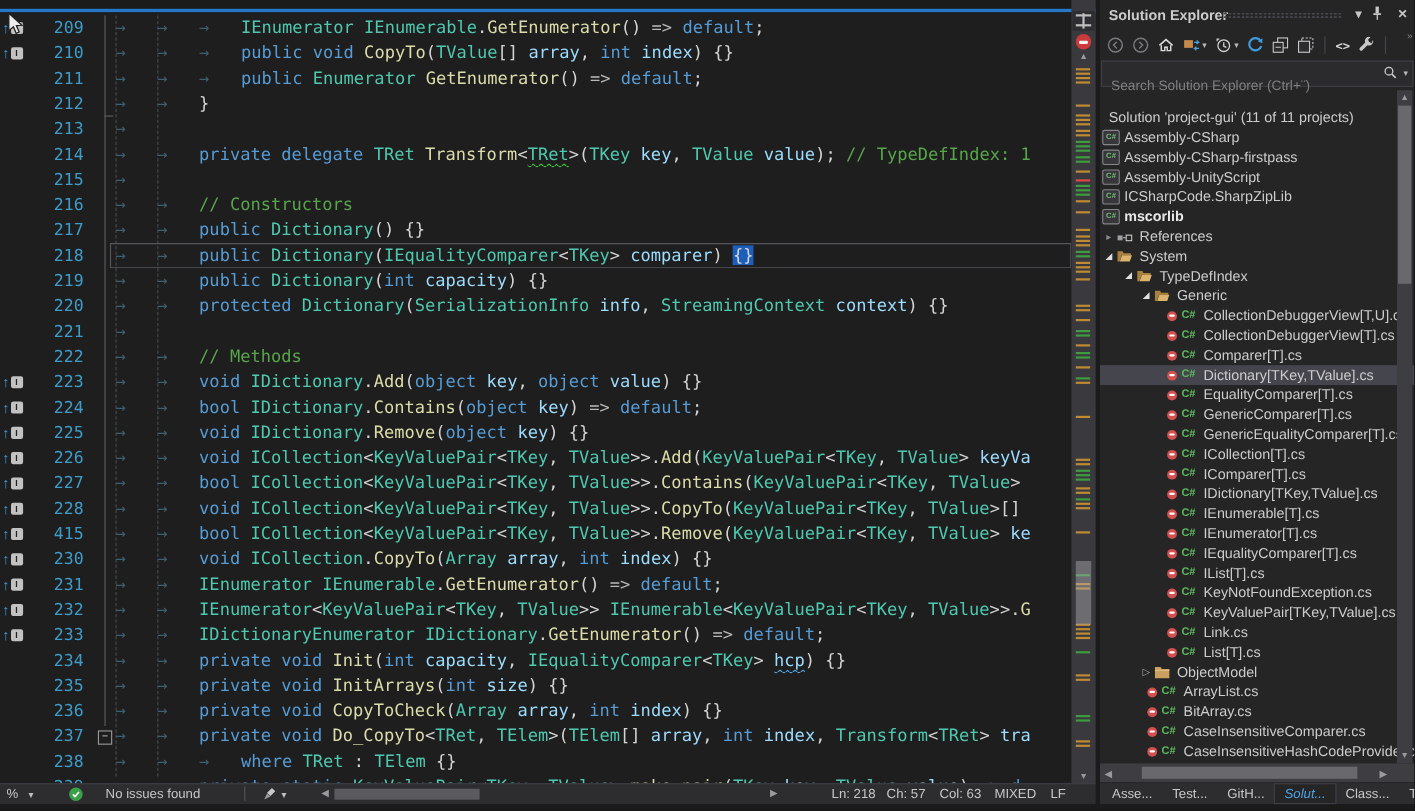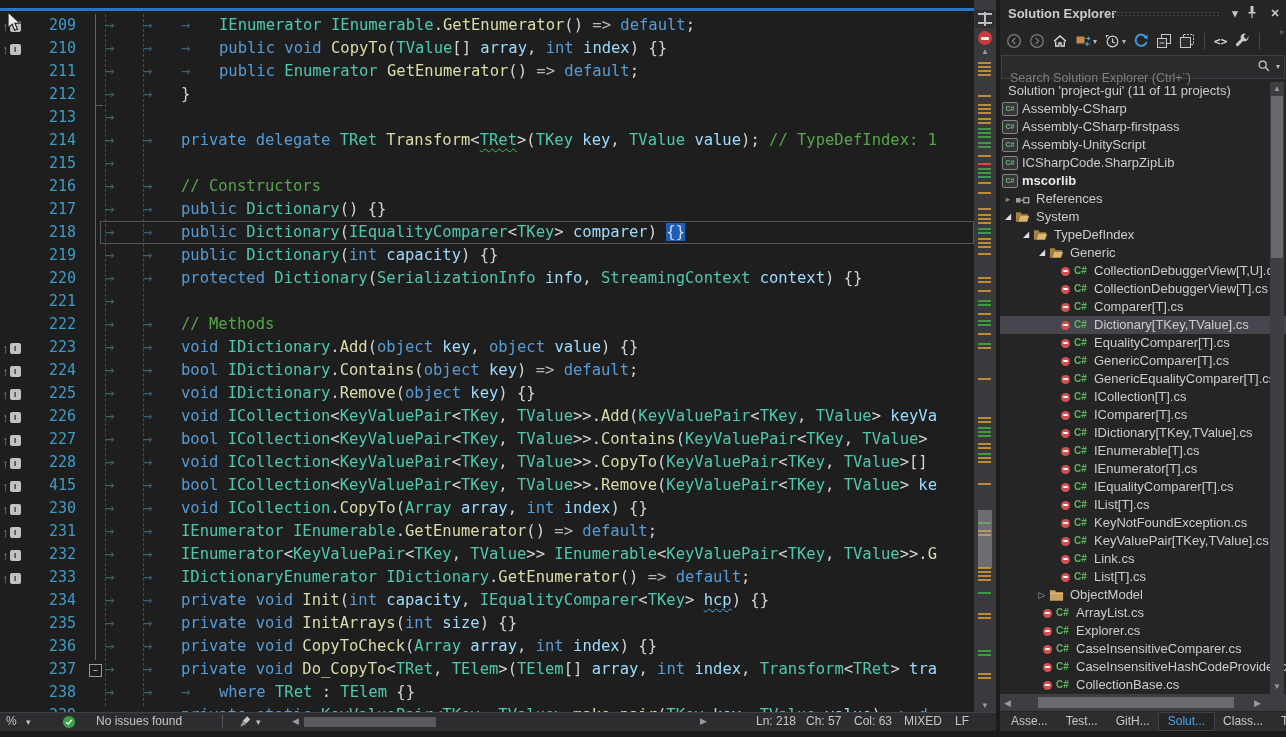--- a/index.html
+++ b/index.html
@@ -77,21 +77,21 @@
   .sdot:after{content:"";position:absolute;left:2px;top:3.5px;width:5px;height:2px;background:#fff;border-radius:1px;}
   .ficon{flex:none;display:inline-flex;width:17px;}
   .tsb{position:absolute;right:2px;top:82px;width:14px;height:612px;background:#3E3E42;}
   .tsb .th{position:absolute;left:1px;width:12px;top:14px;height:162px;background:#68686D;}
   .tsb .ar{position:absolute;left:0;width:14px;text-align:center;color:#9A9A9E;font-size:8px;line-height:12px;}
   .phs{position:absolute;top:694px;left:0;width:286px;height:17px;background:#3E3E42;}
   .phs .th{position:absolute;left:38px;width:196px;top:3px;height:11px;background:#68686D;}
   .phs .ar{position:absolute;top:4px;color:#9A9A9E;font-size:9px;}
   .ptabs{position:absolute;top:712px;left:0;width:286px;height:19px;background:#2D2D30;display:flex;align-items:center;padding-left:2px;}
   .ptab{padding:0 9px;line-height:17px;color:#C8C8C8;font-size:12px;}
-  .ptab.active{color:#4BA3E8;background:#252526;outline:1px solid #3F3F46;}
+  .ptab.active{color:#4BA3E8;background:#252526;outline:1px solid #3F3F46;font-style:italic;}
   svg{display:block;}
 </style>
 </head>
 <body>
 
 <div class="page">
 
   <div class="editor">
     <div class="tabstrip"></div>
     <div class="accent"></div>
@@ -426,21 +426,21 @@
           <svg width="14" height="14" viewBox="0 0 16 16">
               <circle cx="6.5" cy="6.5" r="4" stroke="#C8C8C8" stroke-width="1.4" fill="none"></circle>
               <path d="M9.6 9.6 13.5 13.5" stroke="#C8C8C8" stroke-width="1.6"></path>
             </svg>
         </span>
         <span class="tcaret">▾</span>
       </span>
     </div>
 
     <div class="ptree" id="ptree">
-        <div class="prow" style="padding-left: 4px;">
+        <div class="prow" style="padding-left: 4px; margin-top: 16px;">
           <span class="lbl">Solution 'project-gui' (11 of 11 projects)</span>
         </div>
         <div class="prow" style="padding-left: 2px;">
           <span class="prji">C#</span>
           <span class="lbl">Assembly-CSharp</span>
         </div>
         <div class="prow" style="padding-left: 2px;">
           <span class="prji">C#</span>
           <span class="lbl">Assembly-CSharp-firstpass</span>
         </div>
@@ -598,21 +598,21 @@
           <span class="lbl">ObjectModel</span>
         </div>
         <div class="prow" style="padding-left: 43px;">
           <span class="sdot"></span>
           <span class="csi">C#</span>
           <span class="lbl">ArrayList.cs</span>
         </div>
         <div class="prow" style="padding-left: 43px;">
           <span class="sdot"></span>
           <span class="csi">C#</span>
-          <span class="lbl">Explorer.cs</span>
+          <span class="lbl">BitArray.cs</span>
         </div>
         <div class="prow" style="padding-left: 43px;">
           <span class="sdot"></span>
           <span class="csi">C#</span>
           <span class="lbl">CaseInsensitiveComparer.cs</span>
         </div>
         <div class="prow" style="padding-left: 43px;">
           <span class="sdot"></span>
           <span class="csi">C#</span>
           <span class="lbl">CaseInsensitiveHashCodeProvider.cs</span>

